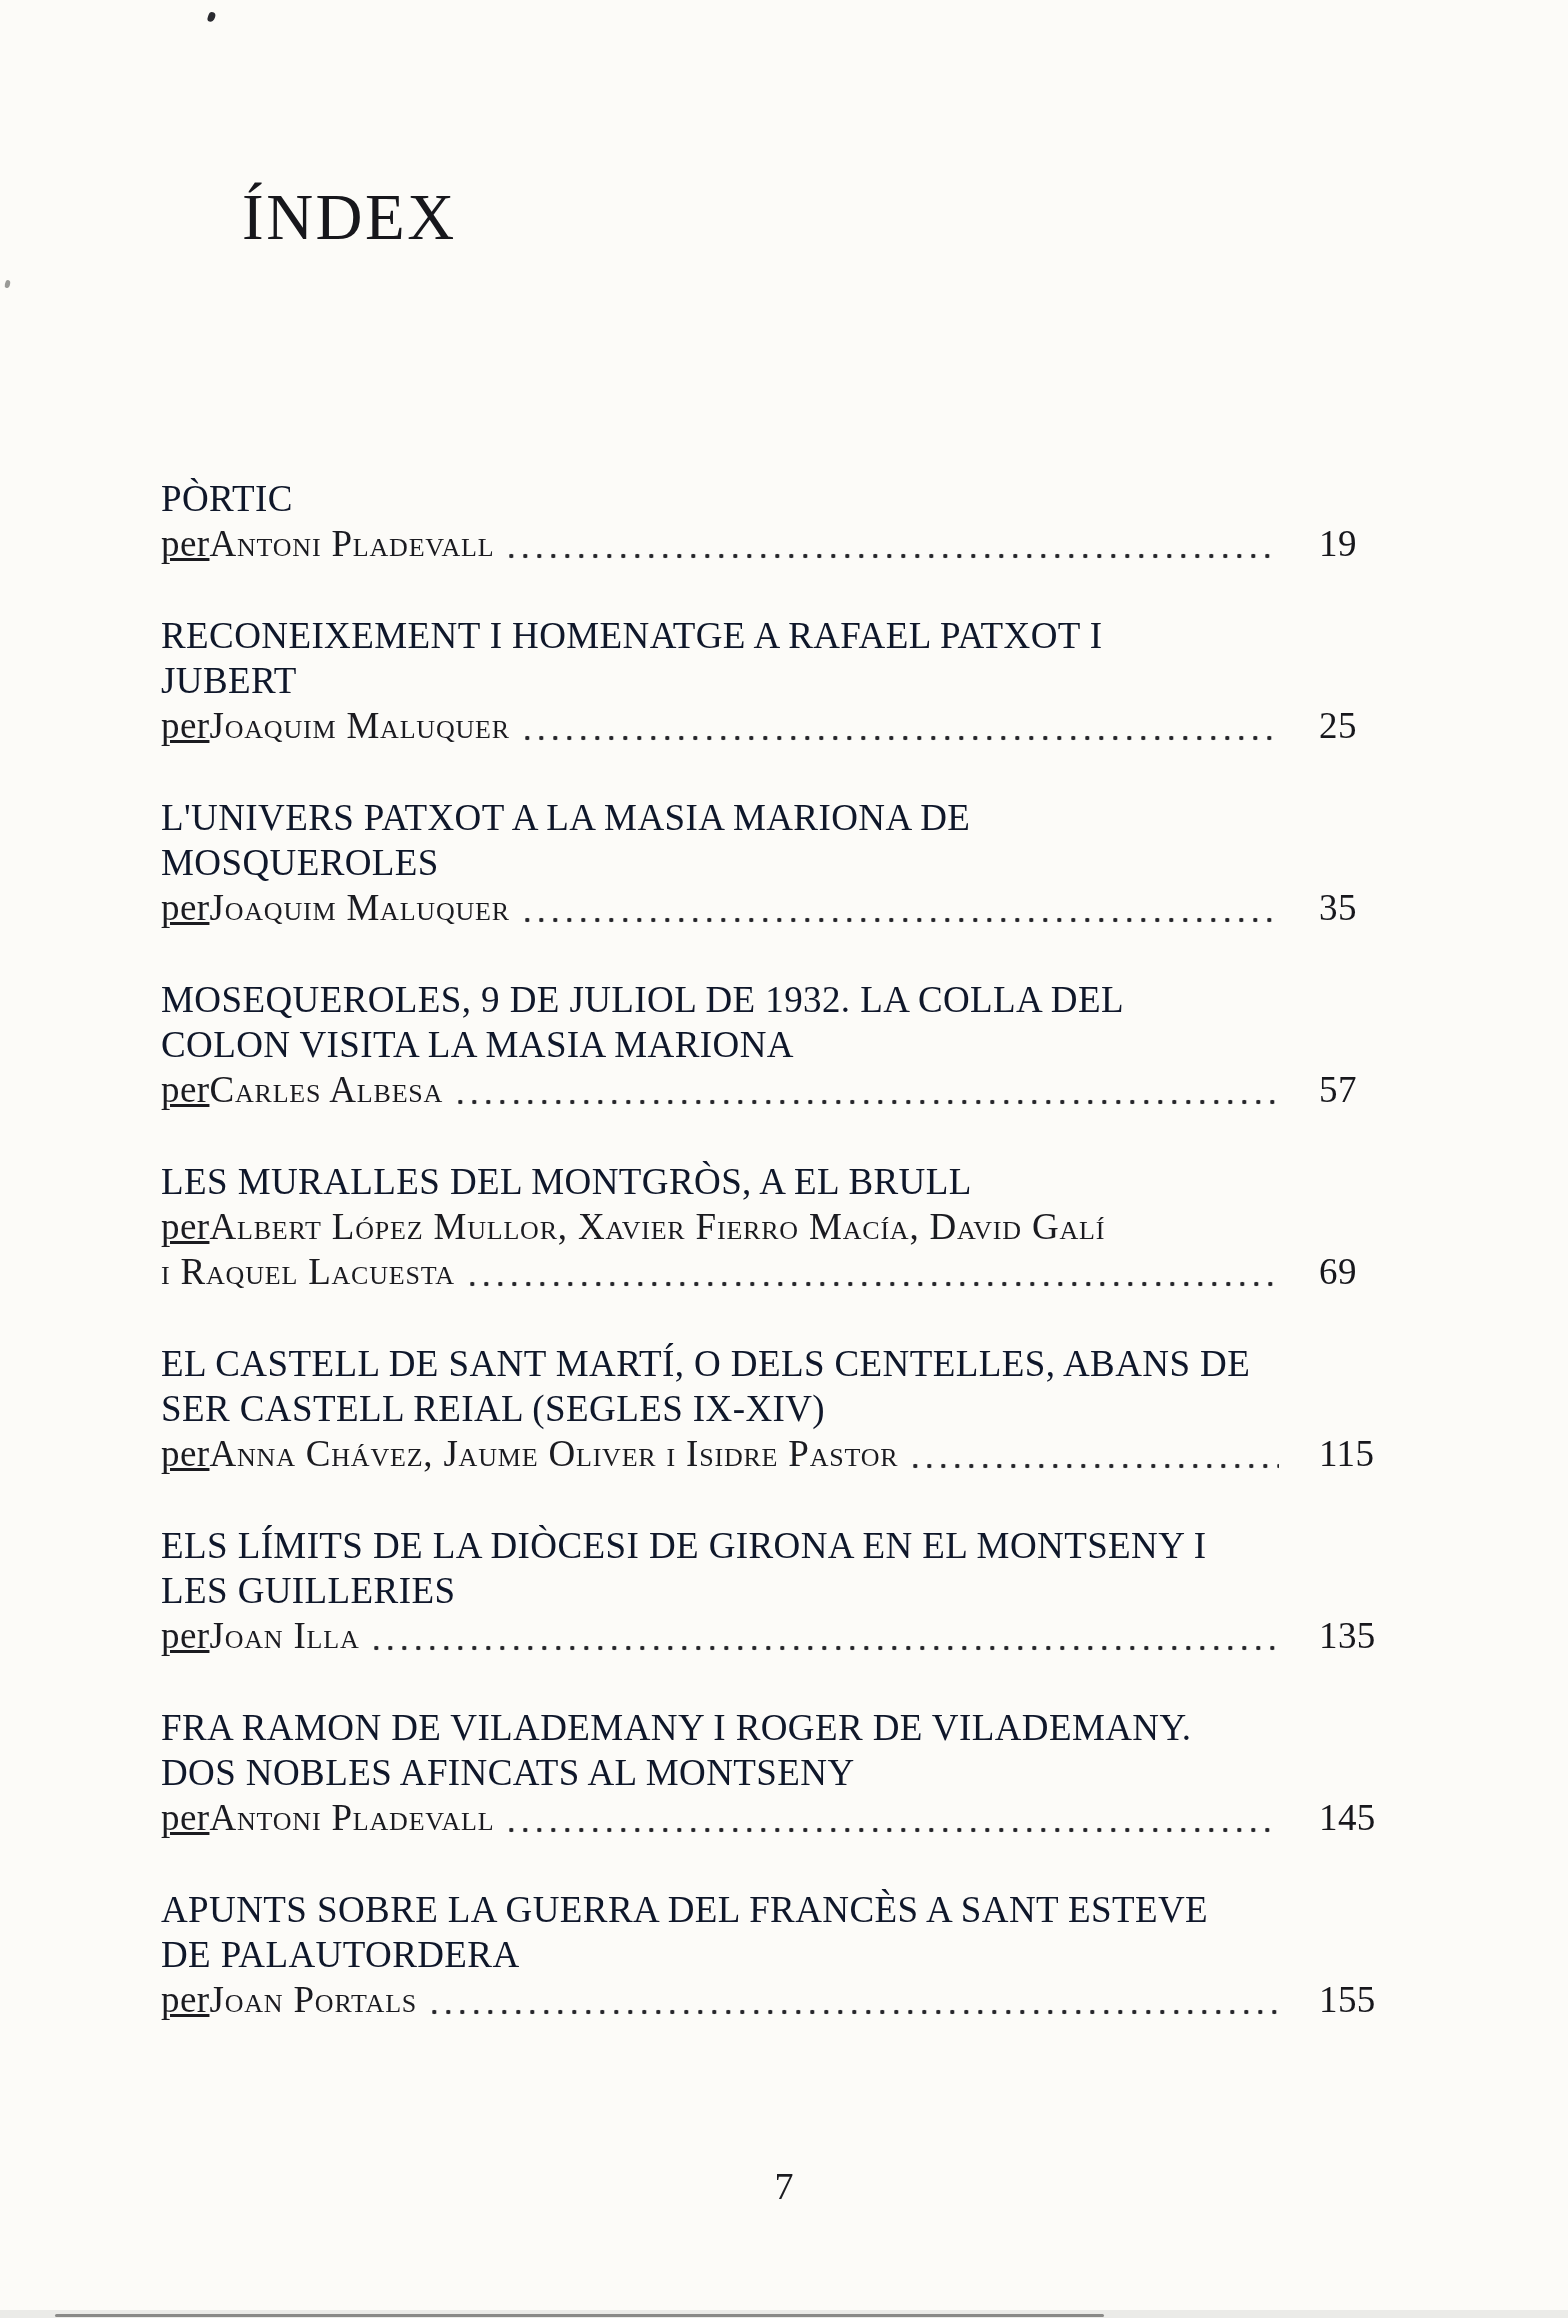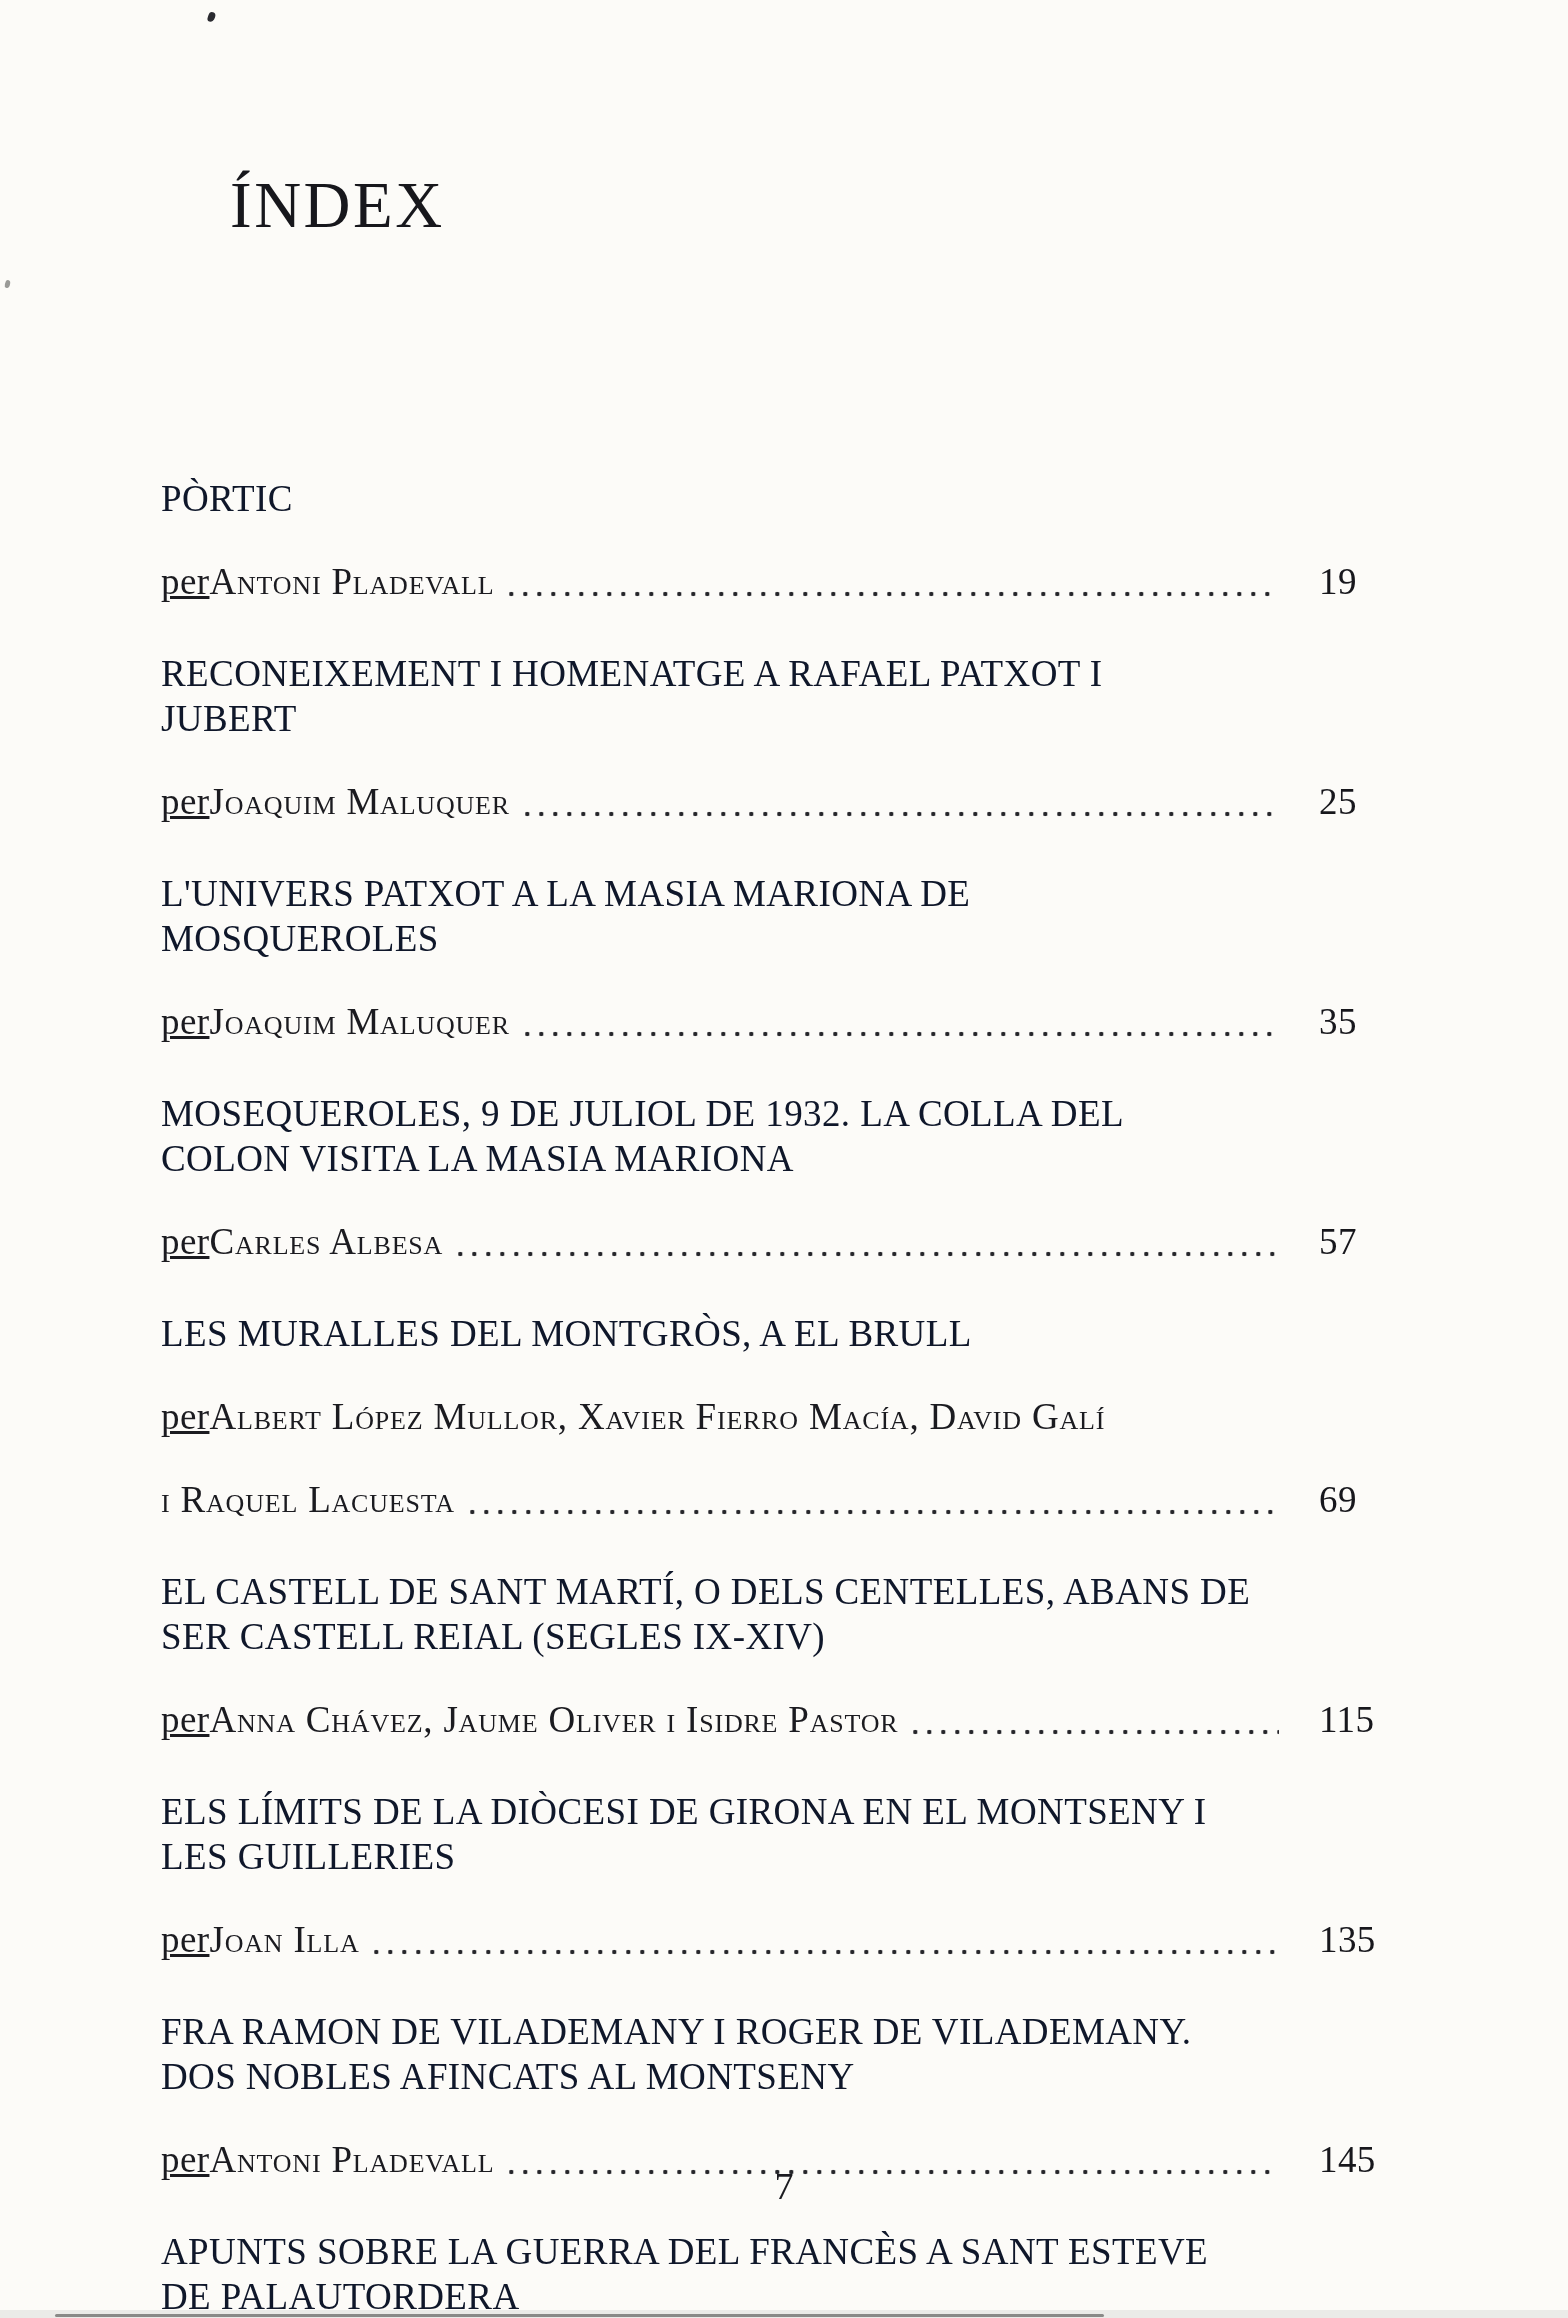--- a/index.html
+++ b/index.html
@@ -6,40 +6,40 @@
   body{
     width:1568px;height:2319px;
     background:#fcfbf8;
     font-family:"Liberation Serif","DejaVu Serif",serif;
     color:#1b1b1f;
     overflow:hidden;
   }
   .page{position:relative;width:1568px;height:2319px;background:#fcfbf8;overflow:hidden;}
 
   .main-title{
-    position:absolute;left:230px;top:170px;margin:0;
+    position:absolute;left:230px;top:170px;margin:12px;
     font-size:65px;font-weight:400;letter-spacing:2.5px;line-height:1.1;
     color:#17171c;
   }
 
   .entries{position:absolute;left:161px;top:476px;width:1237px;}
   .entry{margin-bottom:47px;}
 
   .t-line{
     font-size:37px;line-height:45px;letter-spacing:0.4px;
     white-space:nowrap;color:#0f172a;
   }
   .t-line .it{}
 
   .a-line{
     display:flex;align-items:baseline;
     font-size:37px;line-height:45px;white-space:nowrap;color:#1b1b20;
   }
   .a-prefix{letter-spacing:0.4px;text-decoration:underline;}
-  .a-name{font-variant:small-caps;letter-spacing:0.8px;margin-top:38px;}
+  .a-name{font-variant:small-caps;letter-spacing:0.8px;}
 
   .leader{
     flex:1;align-self:stretch;margin-left:6.6px;min-width:25px;
     background-image:radial-gradient(circle, #26262b 1.9px, rgba(0,0,0,0) 2.5px);
     background-size:14px 5.8px;
     background-repeat:repeat-x;
     background-position:3.3px calc(100% - 7.4px);
   }
   .pg{
     flex:none;width:79px;margin-left:40px;

